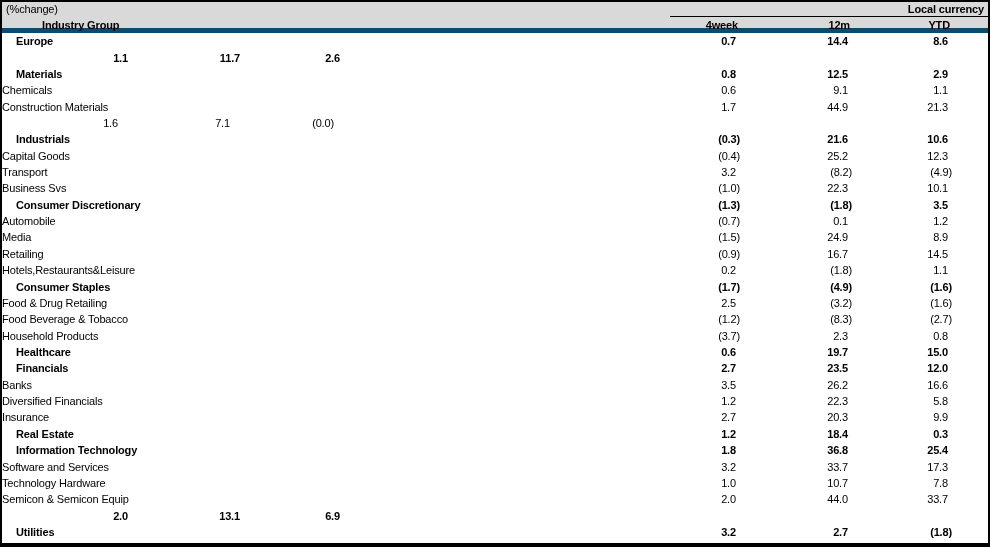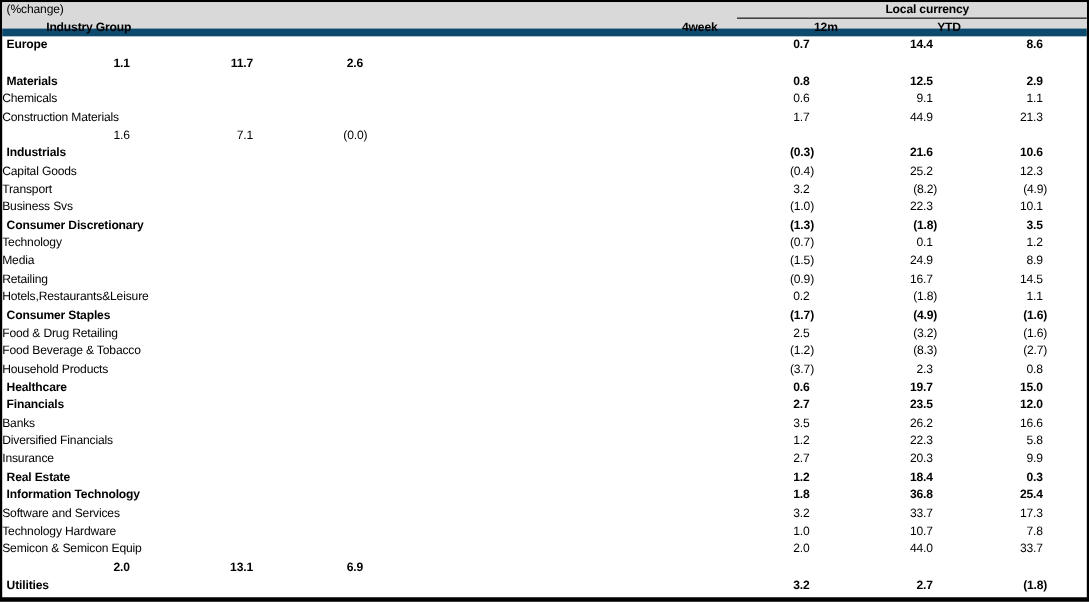--- a/index.html
+++ b/index.html
@@ -15,46 +15,46 @@
     width: 990px; height: 547px;
     border: 2px solid #000;
     border-bottom-width: 4px;
     background: #fff;
     letter-spacing: -0.15px;
   }
   .header {
     position: relative;
     height: 31px;
     background: #d9d9d9;
-    border-bottom: 7px solid #0c4a6e;
+    border-bottom: 5px solid #0c4a6e;
     font-weight: bold;
     font-size: 11px;
   }
   .hrow1 { position: relative; height: 15px; }
   .unit-label {
     position: absolute; left: 4px; top: 1px;
     font-weight: normal;
   }
   .group-header {
     position: absolute; left: 700px; right: 4px; top: 1px;
-    text-align: center;
+    text-align: right;
   }
   .lc-underline {
     position: absolute; left: 668px; right: 0; bottom: 0;
     height: 1px; background: #000;
   }
   .hrow2 { display: flex; height: 16px; align-items: center; }
   .hlabel { flex: 1; padding-left: 4px; margin-left: 36px; }
   .c1 { width: 120px; } .c2 { width: 112px; } .c3 { width: 100px; }
   .sp { width: 36px; }
-  .hc { text-align: left; padding-right: 2px; }
+  .hc { text-align: right; padding-right: 2px; }
   .rows { display: flex; flex-direction: column; height: 507px; }
   .row { flex: 1; display: flex; align-items: center; font-size: 11px; }
   .row .label { flex: 1; white-space: nowrap; }
-  .row.group { font-weight: bold; }
+  .row.group { font-weight: bold; margin-left: 10px; }
   .row.group .label { padding-left: 4px; }
   .row.sub .label { }
   .num { text-align: right; white-space: nowrap; }
   .num.np { padding-right: 4px; }
 </style>
 </head>
 <body>
 
 <div class="table">
   <div class="header">
@@ -141,21 +141,21 @@
         <div class="sp"></div>
       </div>
       <div class="row group">
         <div class="label">Consumer Discretionary</div>
         <div class="num c1">(1.3)</div>
         <div class="num c2">(1.8)</div>
         <div class="num c3 np">3.5</div>
         <div class="sp"></div>
       </div>
       <div class="row sub">
-        <div class="label">Technology</div>
+        <div class="label">Automobile</div>
         <div class="num c1">(0.7)</div>
         <div class="num c2 np">0.1</div>
         <div class="num c3 np">1.2</div>
         <div class="sp"></div>
       </div>
       <div class="row sub">
         <div class="label">Media</div>
         <div class="num c1">(1.5)</div>
         <div class="num c2 np">24.9</div>
         <div class="num c3 np">8.9</div>

